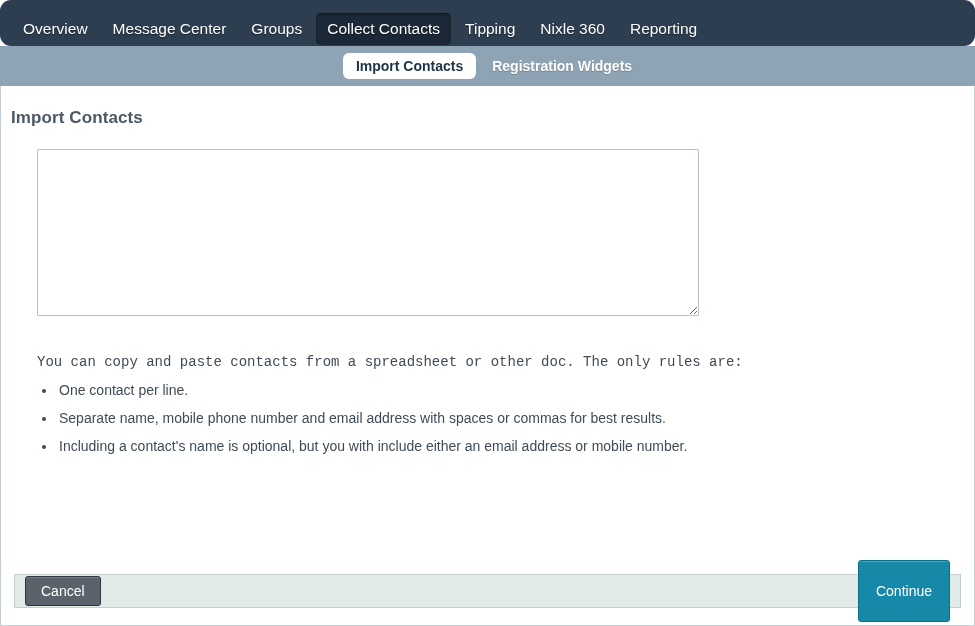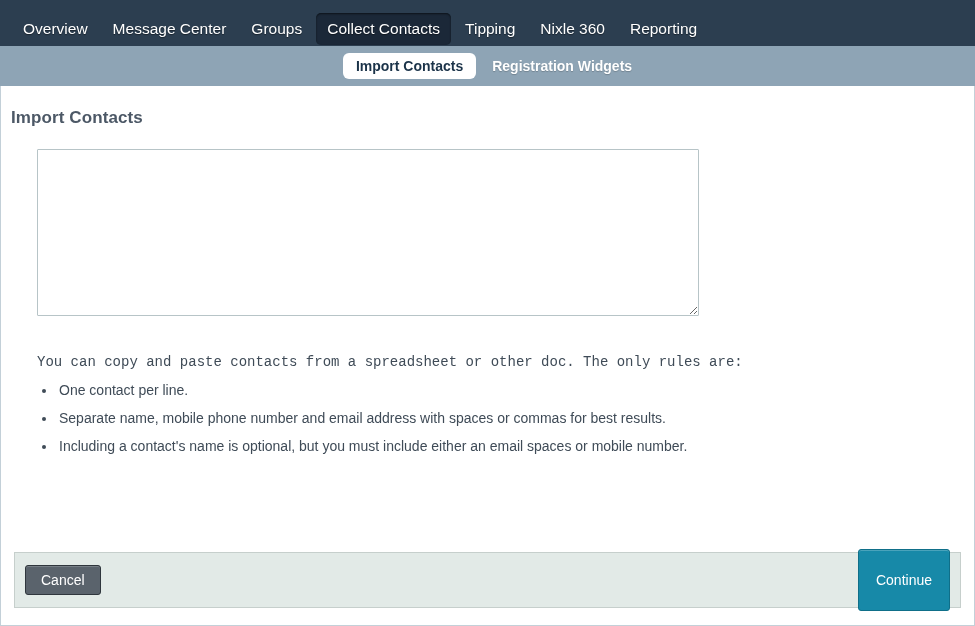--- a/index.html
+++ b/index.html
@@ -17,20 +17,21 @@
   }
 
   
   .topnav {
     height: 46px;
     background: #2c3e50;
     display: flex;
     align-items: center;
     padding: 12px 0 0 12px;
     box-sizing: border-box;
+    border-radius: 11px;
   }
   .topnav-item {
     color: #ffffff;
     font-size: 15.5px;
     line-height: 1;
     padding: 8px 11px;
     margin-right: 3px;
     border-radius: 5px;
     white-space: nowrap;
     cursor: pointer;
@@ -177,21 +178,21 @@
     padding-left: 2px;
     margin-top: 12px;
   }
 
   
   .footer-bar {
     position: absolute;
     left: 13px;
     right: 13px;
     bottom: 17px;
-    height: 56px;
+    height: 34px;
     background: #e2eae7;
     border: 1px solid #c6cfcc;
     box-sizing: border-box;
     display: flex;
     align-items: center;
     justify-content: space-between;
     padding: 0 10px;
   }
   .btn-cancel {
     background: #5a636c;
@@ -244,21 +245,21 @@
 
 
 
     <textarea class="contacts-textarea" placeholder="" style=""></textarea>
 
     <p class="rules-intro">You can copy and paste contacts from a spreadsheet or other doc. The only rules are:</p>
 
     <ul class="rules-list">
       <li>One contact per line.</li>
       <li>Separate name, mobile phone number and email address with spaces or commas for best results.</li>
-      <li>Including a contact's name is optional, but you must include either an email spaces or mobile number.</li>
+      <li>Including a contact's name is optional, but you with include either an email address or mobile number.</li>
     </ul>
 
   </div>
 
   <div class="footer-bar">
     <button class="btn-cancel">Cancel</button>
     <button class="btn-continue">Continue</button>
   </div>
 
 </div>

